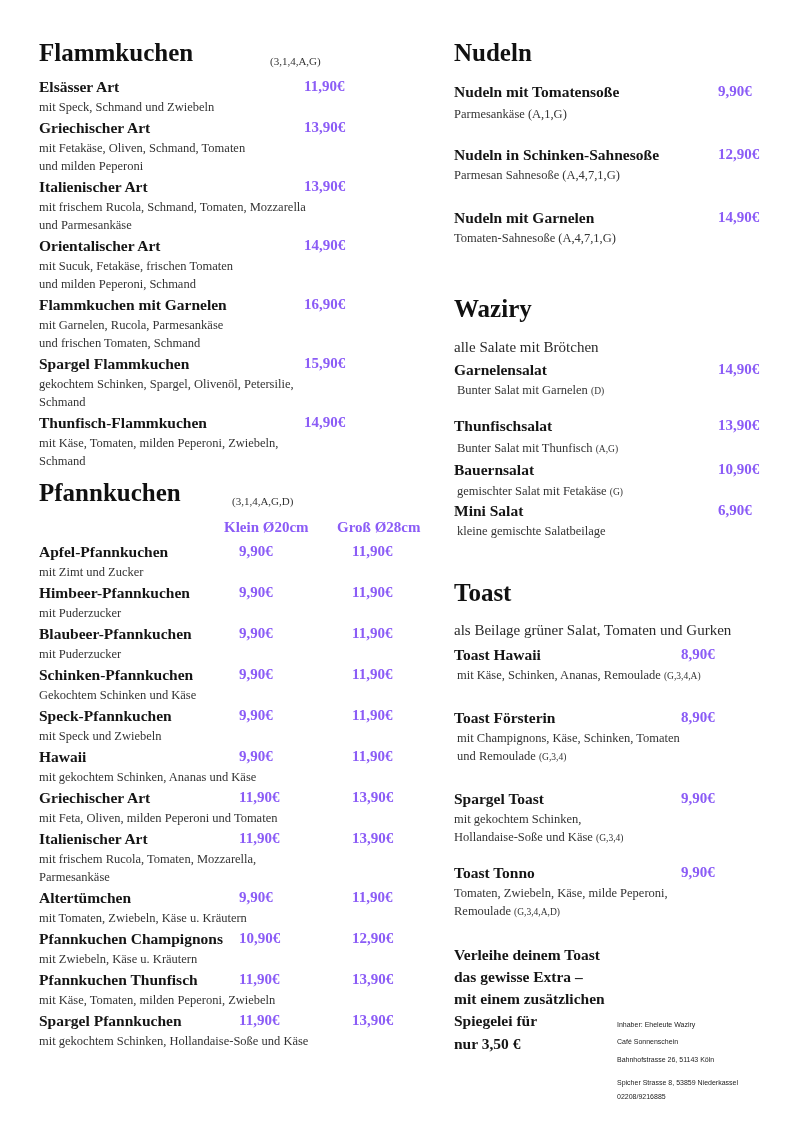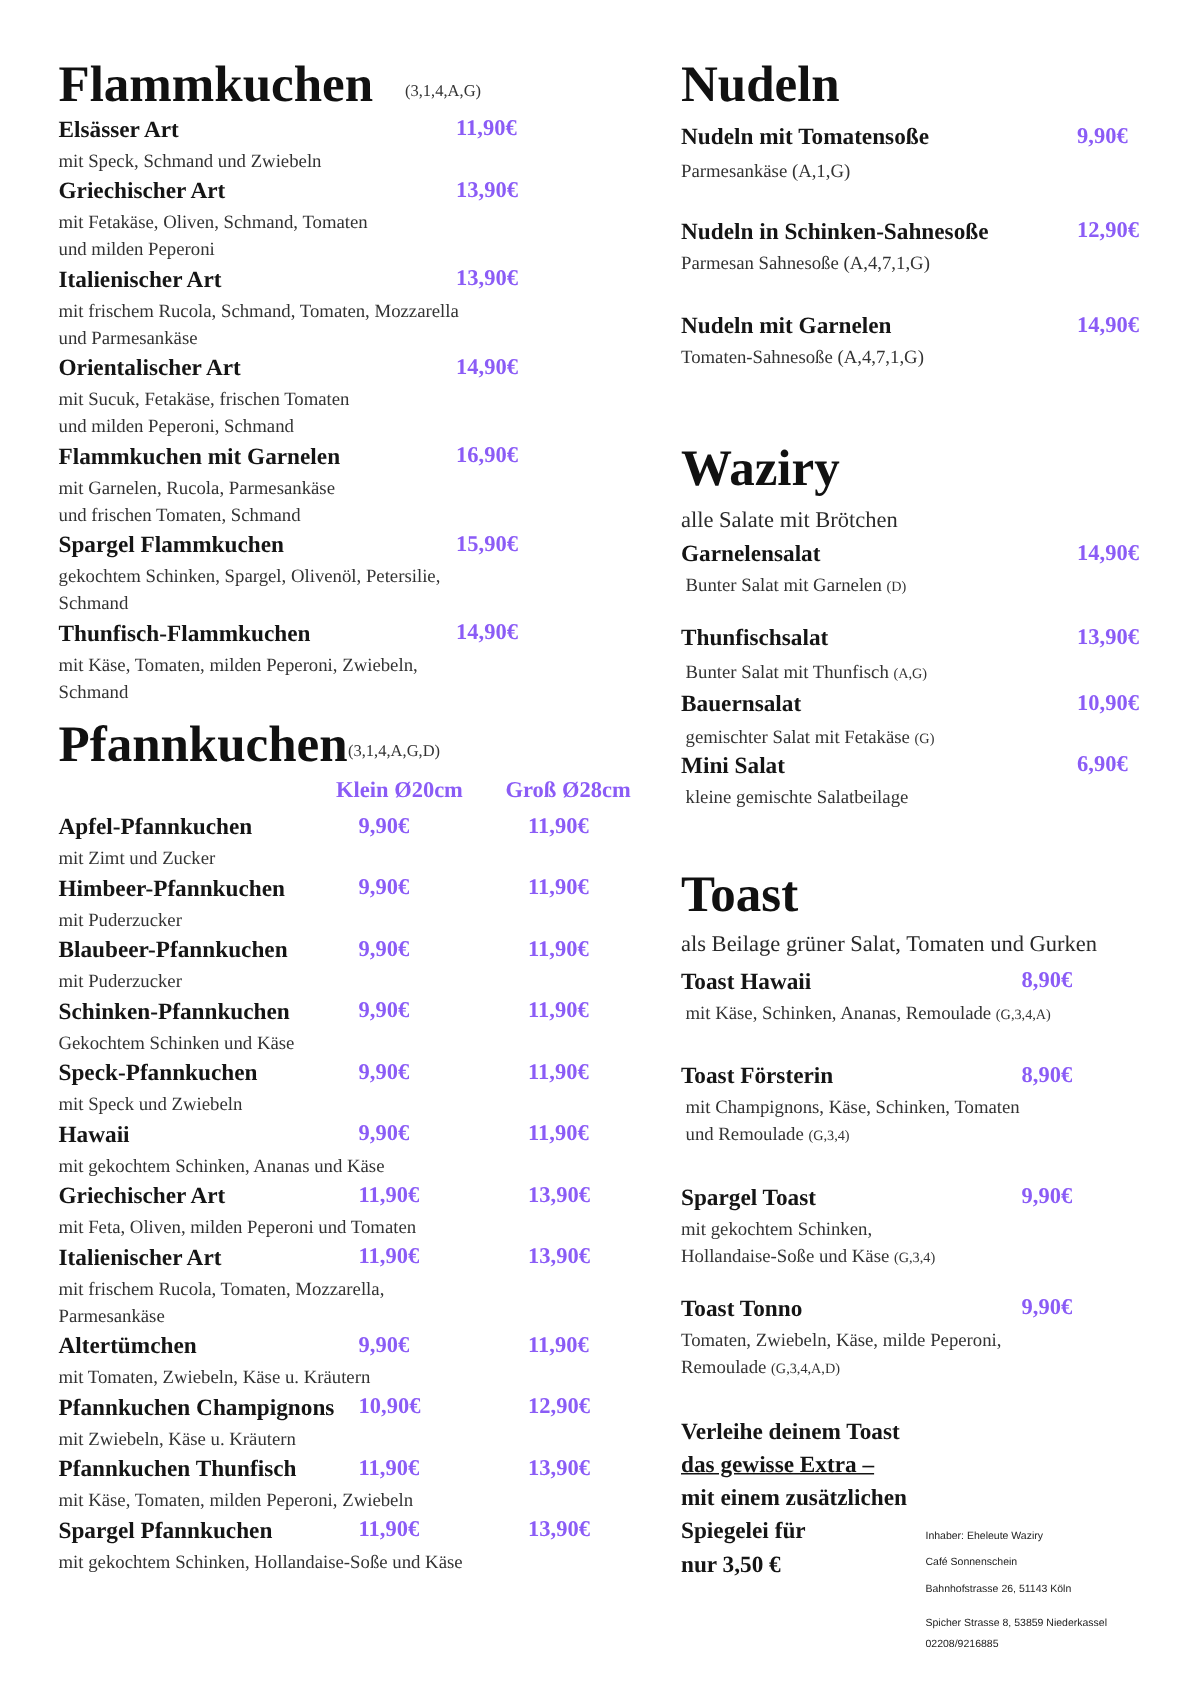--- a/index.html
+++ b/index.html
@@ -1,19 +1,19 @@
 <!DOCTYPE html>
 <html><head>
 <meta charset="utf-8">
 <style>
   html, body { margin: 0; padding: 0; background: #ffffff; }
   body { width: 793px; height: 1122px; position: relative; overflow: hidden;
          font-family: "DejaVu Serif", "Liberation Serif", serif; color: #1a1a1a; }
   .abs { position: absolute; white-space: nowrap; }
-  .h1 { font-family: "Liberation Serif", serif; font-weight: bold; font-size: 34px; color: #111; line-height: 1; text-align: center; }
+  .h1 { font-family: "Liberation Serif", serif; font-weight: bold; font-size: 25px; color: #111; line-height: 1; text-align: center; }
   .allergen { font-family: "Liberation Serif", serif; font-size: 11px; color: #333; }
   .name { font-family: Liberation Serif, serif; font-weight: bold; font-size: 15.5px; color: #151515; line-height: 1; }
   .price { font-family: "Liberation Serif", serif; font-weight: bold; font-size: 15px; color: #8b5cf6; line-height: 1; }
   .desc { font-family: "Liberation Serif", serif; font-size: 12.5px; color: #333; line-height: 1; }
   .sub { font-family: "Liberation Serif", serif; font-size: 15px; color: #2a2a2a; line-height: 1; }
   .small-allergen { font-size: 9.5px; }
   .promo { font-family: "Liberation Serif", serif; font-weight: bold; font-size: 15.5px; color: #151515; line-height: 1; }
   .info { font-family: "Liberation Sans", sans-serif; font-size: 7px; color: #222; line-height: 1; }
 </style>
 </head>
@@ -172,21 +172,21 @@
   <div class="abs desc" style="left:454px;top:831px;"><span>Hollandaise-Soße  und Käse </span><span class="small-allergen">(G,3,4)</span></div>
 
   <div class="abs name" style="left:454px;top:865px;">Toast Tonno</div>
   <div class="abs price" style="left:681px;top:865px;">9,90€</div>
   <div class="abs desc" style="left:454px;top:887px;">Tomaten, Zwiebeln, Käse, milde Peperoni,</div>
   <div class="abs desc" style="left:454px;top:905px;"><span>Remoulade </span><span class="small-allergen">(G,3,4,A,D)</span></div>
 </div>
 
 <div>
   <div class="abs promo" style="left:454px;top:947px;">Verleihe deinem Toast</div>
-  <div class="abs promo" style="left:454px;top:969px;text-decoration:underline;">das gewisse Extra –</div>
+  <div class="abs promo" style="left:454px;top:969px;">das gewisse Extra –</div>
   <div class="abs promo" style="left:454px;top:991px;">mit einem zusätzlichen</div>
   <div class="abs promo" style="left:454px;top:1013px;">Spiegelei für</div>
   <div class="abs promo" style="left:454px;top:1036px;">nur 3,50 €</div>
 </div>
 
 <div>
   <div class="abs info" style="left:617px;top:1021px;">Inhaber: Eheleute Waziry</div>
   <div class="abs info" style="left:617px;top:1038px;">Café Sonnenschein</div>
   <div class="abs info" style="left:617px;top:1056px;">Bahnhofstrasse 26, 51143 Köln</div>
   <div class="abs info" style="left:617px;top:1079px;">Spicher Strasse 8, 53859 Niederkassel</div>

